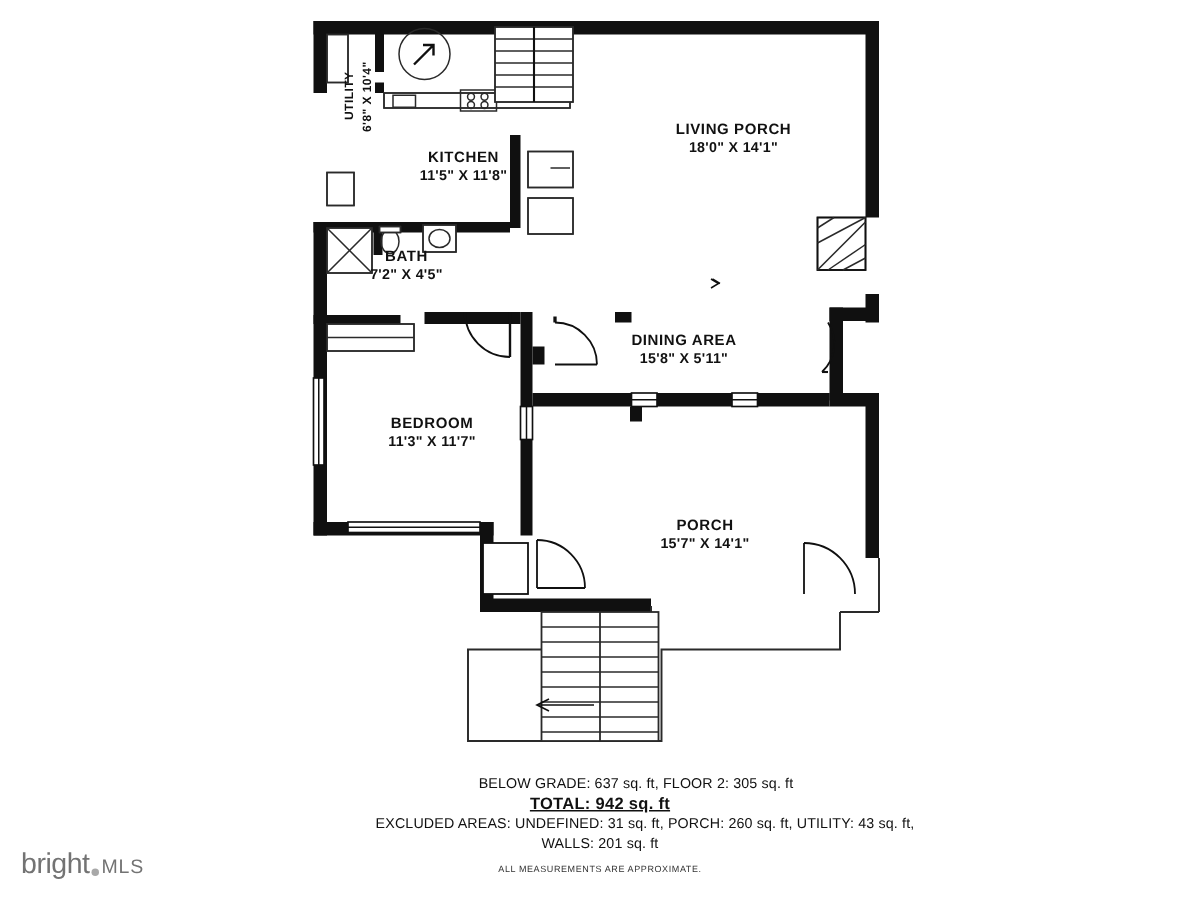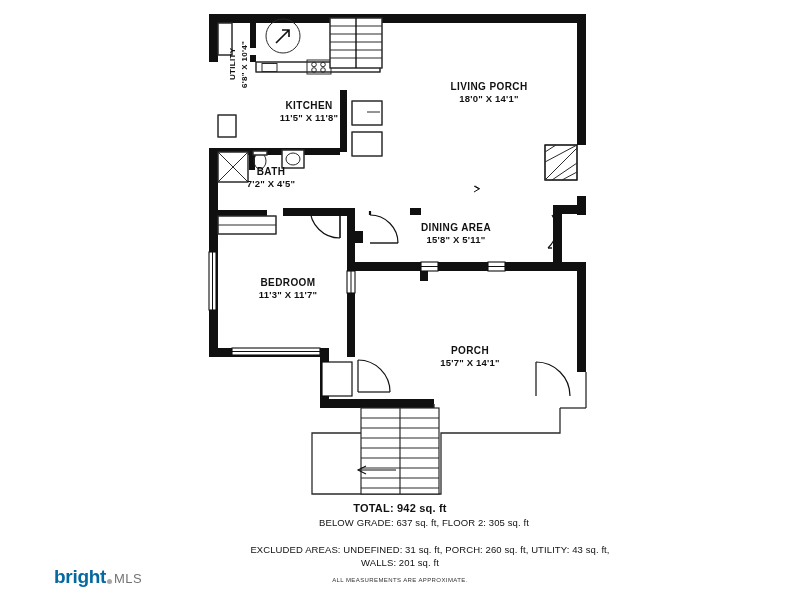--- a/index.html
+++ b/index.html
@@ -74,24 +74,23 @@
   .watermark {
     position: absolute;
     left: 14px;
     bottom: 12px;
     display: flex;
     align-items: baseline;
     color: #8d8d8d;
   }
   .wm-bright {
     font-size: 19px;
-    font-weight: bold;
+    font-weight: normal;
     letter-spacing: -0.3px;
-    color: #0369a1;
-    margin-left: 40px;
+    color: #737373;
   }
   .wm-dot {
     width: 5px; height: 5px;
     border-radius: 50%;
     background: #a8a8a8;
     margin: 0 2px 2px 1px;
     align-self: flex-end;
     position: relative;
     top: -2px;
   }
@@ -300,21 +299,21 @@
 <div class="room-label" style="left:228px; top:277px; width:120px;">
   <div class="room-name">BEDROOM</div>
   <div class="room-dims">11'3" X 11'7"</div>
 </div>
 
 <div class="room-label" style="left:410px; top:345px; width:120px;text-align:center;">
   <div class="room-name">PORCH</div>
   <div class="room-dims">15'7" X 14'1"</div>
 </div>
 
-<div class="summary summary-total" style="top:502px;">TOTAL: 942 sq. ft</div>
+<div class="summary summary-total" style="top:530px;text-decoration:underline;">TOTAL: 942 sq. ft</div>
 <div class="summary summary-line" style="top:516px;margin-left:24px;">BELOW GRADE: 637 sq. ft, FLOOR 2: 305 sq. ft</div>
 <div class="summary summary-line" style="top:543px;margin-left:30px;">EXCLUDED AREAS: UNDEFINED: 31 sq. ft, PORCH: 260 sq. ft, UTILITY: 43 sq. ft,</div>
 <div class="summary summary-line" style="top:556px;">WALLS: 201 sq. ft</div>
 <div class="summary summary-note" style="top:577px;">ALL MEASUREMENTS ARE APPROXIMATE.</div>
 
 <div class="watermark">
   <span class="wm-bright">bright</span>
   <span class="wm-dot"></span>
   <span class="wm-mls">MLS</span>
 </div>

